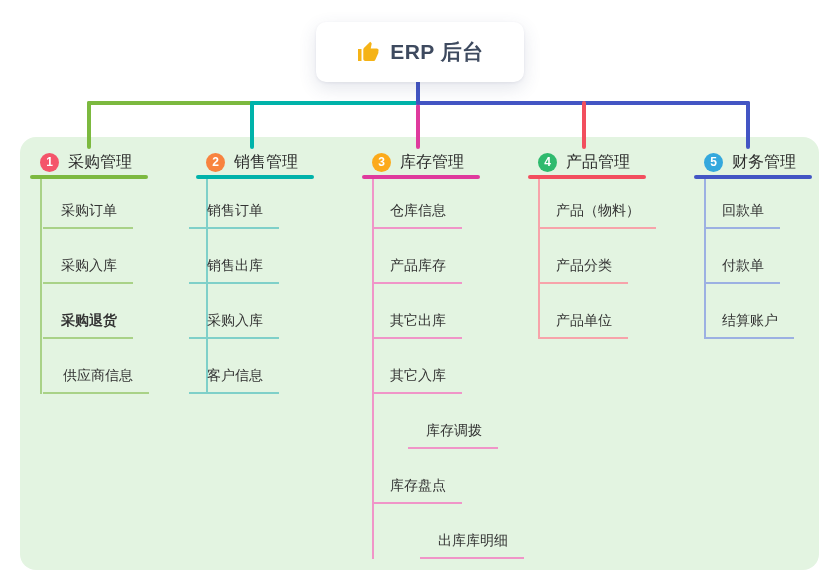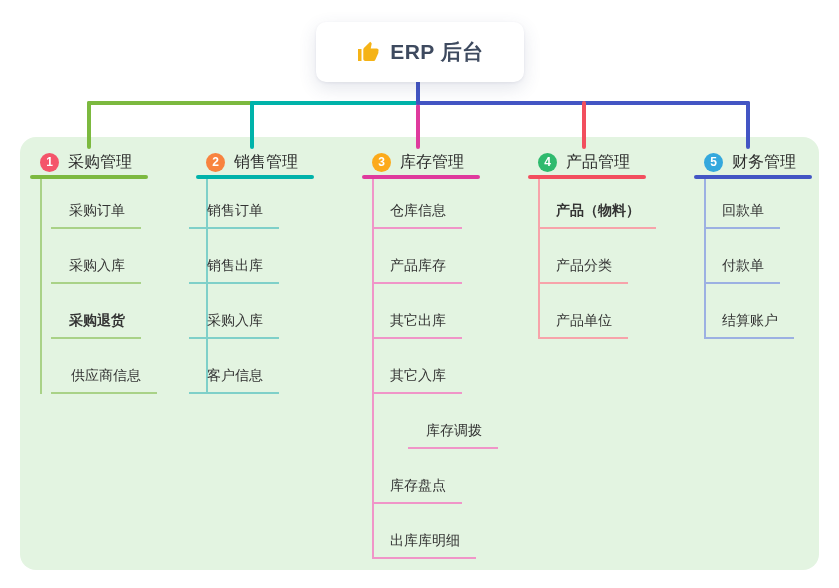--- a/index.html
+++ b/index.html
@@ -45,21 +45,21 @@
   
   .spine { position:absolute; top:179px; width:2px; }
   .s0{left:40px;height:215px}.s1{left:206px;height:215px}.s2{left:372px;height:380px}
   .s3{left:538px;height:160px}.s4{left:704px;height:160px}
   
   .child {
     position:absolute; box-sizing:border-box; height:32px;
     display:flex; align-items:flex-end; padding:0 16px 7px 18px;
     border-bottom:2px solid #ccc; font-size:14px; color:#333; white-space:nowrap;
   }
-  .b0{left:51px}.b1{left:189px}.b2{left:372px}.b3{left:538px}.b4{left:704px}
+  .b0{left:43px}.b1{left:189px}.b2{left:372px}.b3{left:538px}.b4{left:704px}
   .r0{top:197px}.r1{top:252px}.r2{top:307px}.r3{top:362px}.r4{top:417px}.r5{top:472px}.r6{top:527px}
 </style>
 </head>
 <body>
 
 <div class="stage">
 
   <div class="panel" style="background: rgb(227, 244, 225);"></div>
 
   <div class="line h-green" style="background: rgb(124, 185, 63);"></div>
@@ -107,29 +107,29 @@
     <span class="btext">库存管理</span>
   </div>
   <div class="tline u2" style="background: rgb(223, 58, 157);"></div>
   <div class="spine s2" style="background: rgb(240, 149, 200);"></div>
   <div class="child b2 r0" style="border-bottom-color: rgb(240, 149, 200);">仓库信息</div>
   <div class="child b2 r1" style="border-bottom-color: rgb(240, 149, 200);">产品库存</div>
   <div class="child b2 r2" style="border-bottom-color: rgb(240, 149, 200);">其它出库</div>
   <div class="child b2 r3" style="border-bottom-color: rgb(240, 149, 200);">其它入库</div>
   <div class="child b2 r4" style="border-bottom-color: rgb(240, 149, 200); margin-left: 36px;">库存调拨</div>
   <div class="child b2 r5" style="border-bottom-color: rgb(240, 149, 200);">库存盘点</div>
-  <div class="child b2 r6" style="border-bottom-color: rgb(240, 149, 200);">出库库明细</div>
+  <div class="child b2 r6" style="border-bottom-color: rgb(240, 149, 200); margin-left: 48px;">出库库明细</div>
 
   <div class="branch-title t3">
     <span class="badge" style="background: rgb(47, 186, 110);">4</span>
     <span class="btext">产品管理</span>
   </div>
   <div class="tline u3" style="background: rgb(242, 78, 94);"></div>
   <div class="spine s3" style="background: rgb(247, 163, 170);"></div>
-  <div class="child b3 r0" style="border-bottom-color: rgb(247, 163, 170); font-weight: bold;">产品（物料）</div>
+  <div class="child b3 r0" style="border-bottom-color: rgb(247, 163, 170);">产品（物料）</div>
   <div class="child b3 r1" style="border-bottom-color: rgb(247, 163, 170);">产品分类</div>
   <div class="child b3 r2" style="border-bottom-color: rgb(247, 163, 170);">产品单位</div>
 
   <div class="branch-title t4">
     <span class="badge" style="background: rgb(52, 168, 221);">5</span>
     <span class="btext">财务管理</span>
   </div>
   <div class="tline u4" style="background: rgb(67, 85, 196);"></div>
   <div class="spine s4" style="background: rgb(156, 176, 226);"></div>
   <div class="child b4 r0" style="border-bottom-color: rgb(156, 176, 226);">回款单</div>

